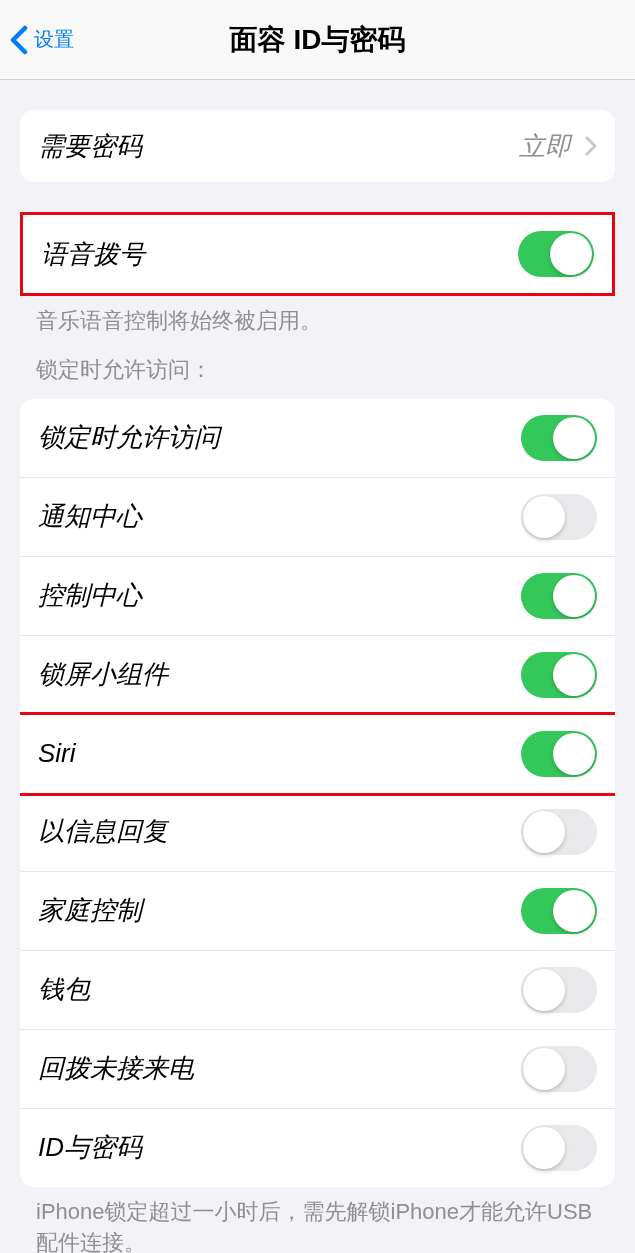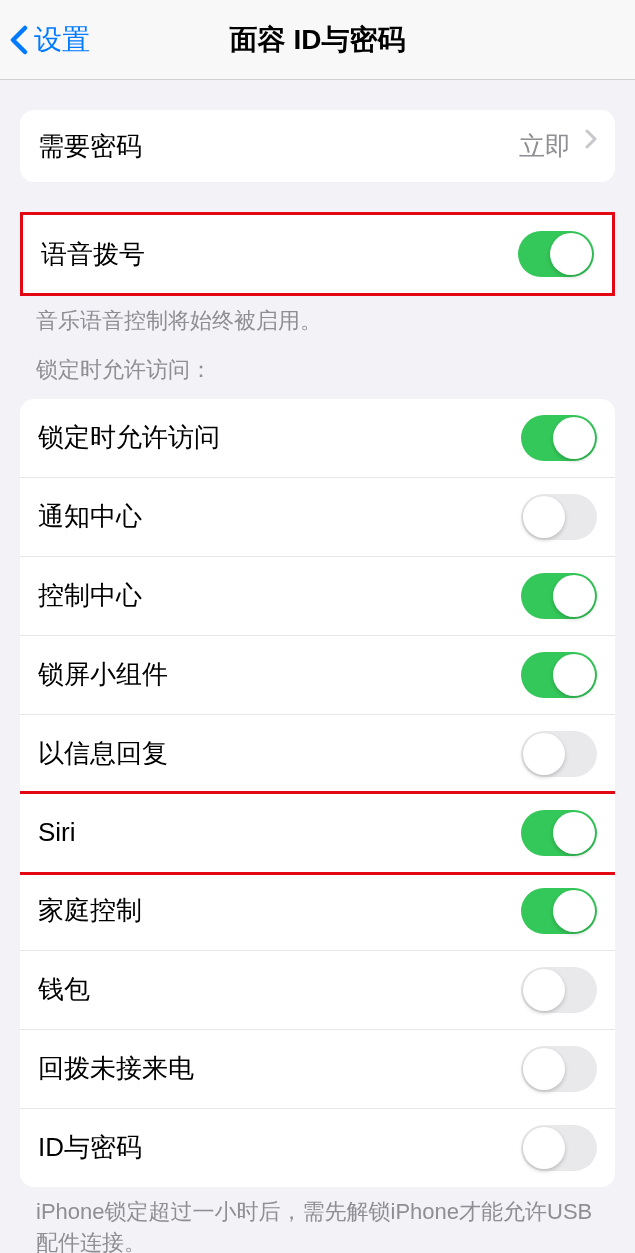--- a/index.html
+++ b/index.html
@@ -20,21 +20,21 @@
       border-bottom: 1px solid #d1d1d6;
       display: flex;
       align-items: center;
       position: relative;
     }
     .back-button {
       display: flex;
       align-items: center;
       padding-left: 10px;
       color: #007aff;
-      font-size: 28px;
+      font-size: 20px;
       cursor: pointer;
     }
     .back-chevron {
       width: 18px;
       height: 30px;
       margin-right: 6px;
     }
     .nav-title {
       position: absolute;
       left: 50%;
@@ -44,20 +44,21 @@
       color: #000;
     }
     .content {
       padding: 0;
     }
     .group {
       margin: 30px 20px 0 20px;
       background: #fff;
       border-radius: 14px;
       overflow: hidden;
+      font-style: italic;
     }
     .group.highlighted {
       border: 3px solid #e30613;
       border-radius: 0;
     }
     .row {
       display: flex;
       align-items: center;
       justify-content: space-between;
       padding: 16px 18px;
@@ -66,20 +67,21 @@
     }
     .row:last-child {
       border-bottom: none;
     }
     .row-label {
       font-size: 26px;
       color: #000;
     }
     .row-value {
       display: flex;
+      align-items: center;
       color: #8e8e93;
       font-size: 26px;
     }
     .chevron-right {
       width: 12px;
       height: 20px;
       margin-left: 14px;
     }
     .toggle {
       width: 76px;
@@ -187,33 +189,33 @@
         <div class="toggle on">
           <div class="toggle-knob"></div>
         </div>
       </div>
       <div class="row">
         <span class="row-label">锁屏小组件</span>
         <div class="toggle on">
           <div class="toggle-knob"></div>
         </div>
       </div>
-      <div class="row">
-        <span class="row-label">以信息回复</span>
-        <div class="toggle off">
-          <div class="toggle-knob"></div>
-        </div>
-      </div>
       <div class="row hl-row">
         <span class="row-label">Siri</span>
         <div class="toggle on">
           <div class="toggle-knob"></div>
         </div>
       </div>
       <div class="row">
+        <span class="row-label">以信息回复</span>
+        <div class="toggle off">
+          <div class="toggle-knob"></div>
+        </div>
+      </div>
+      <div class="row">
         <span class="row-label">家庭控制</span>
         <div class="toggle on">
           <div class="toggle-knob"></div>
         </div>
       </div>
       <div class="row">
         <span class="row-label">钱包</span>
         <div class="toggle off">
           <div class="toggle-knob"></div>
         </div>

